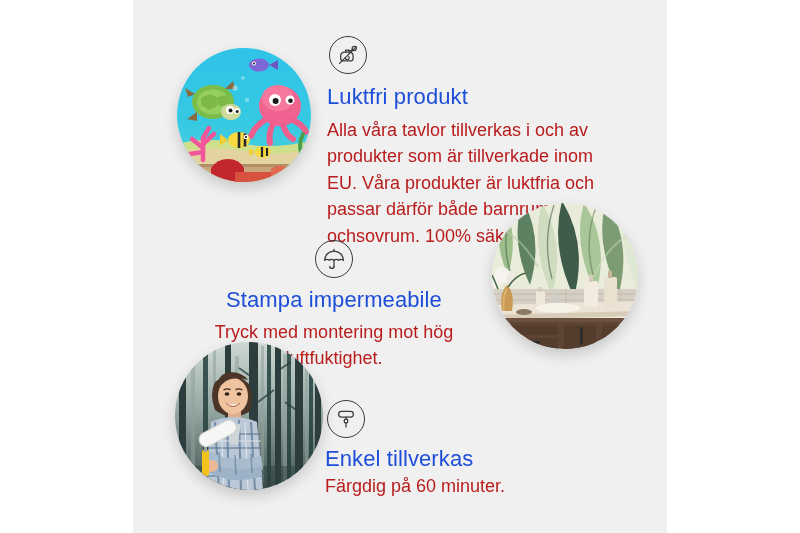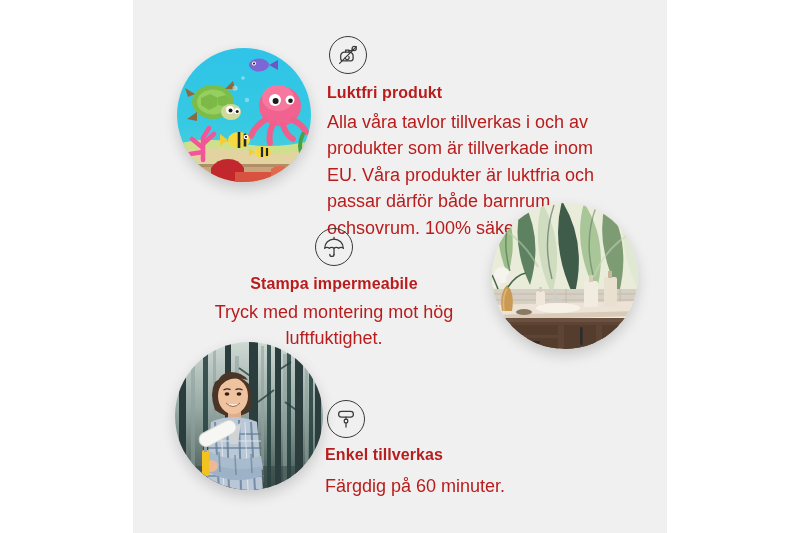--- a/index.html
+++ b/index.html
@@ -53,55 +53,55 @@
     border: 1.4px solid #3a3a3a;
     border-radius: 50%;
     display: flex;
     align-items: center;
     justify-content: center;
     box-sizing: border-box;
   }
   .icon-wrap svg { display: block; }
 
   .f-title {
-    font-size: 16px;
-    font-weight: bold;
-    color: #b91c1c;
+    font-size: 22px;
+    font-weight: normal;
+    color: #1d4ed8;
     letter-spacing: 0.1px;
     white-space: nowrap;
   }
   .f-desc {
     font-size: 18px;
     line-height: 1.47;
     color: #b91c1c;
   }
 
   
   #feat-odourless .photo { left: 177px; top: 48px; width: 134px; height: 134px; }
   #feat-odourless .textcol { left: 327px; top: 36px; width: 300px; }
   #feat-odourless .icon-wrap { margin-left: 2px; }
   #feat-odourless .f-title { margin-top: 10px; }
   #feat-odourless .f-desc  { margin-top: 7px; width: 292px; }
 
   
   #feat-waterproof .photo { left: 492px; top: 203px; width: 146px; height: 146px; }
   #feat-waterproof .textcol {
-    left: 200px; top: 228px; width: 268px;
+    left: 200px; top: 240px; width: 268px;
     text-align: center;
   }
   #feat-waterproof .icon-wrap { margin: 0 auto; }
   #feat-waterproof .f-title { margin-top: 9px; }
   #feat-waterproof .f-desc  { margin-top: 6px; }
 
   
   #feat-assembly .photo { left: 175px; top: 342px; width: 148px; height: 148px; }
   #feat-assembly .textcol { left: 325px; top: 400px; width: 250px; }
   #feat-assembly .icon-wrap { margin-left: 2px; }
   #feat-assembly .f-title { margin-top: 8px; }
-  #feat-assembly .f-desc  { margin-top: 9px; }
+  #feat-assembly .f-desc  { margin-top: 1px; }
 </style>
 </head>
 <body>
 
 <div class="page">
 
   <div class="panel"></div>
 
   <div class="feature" id="feat-odourless">
 

